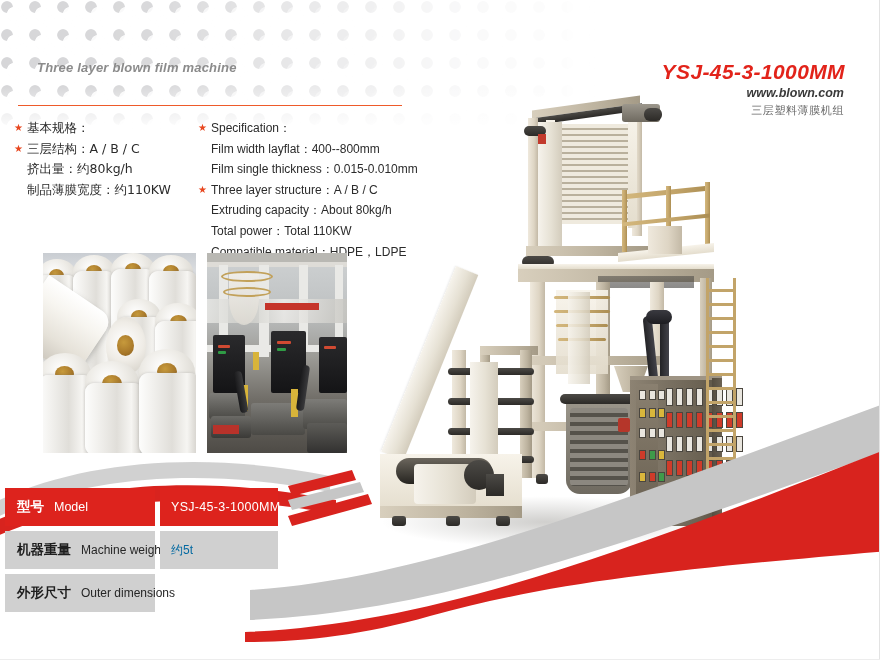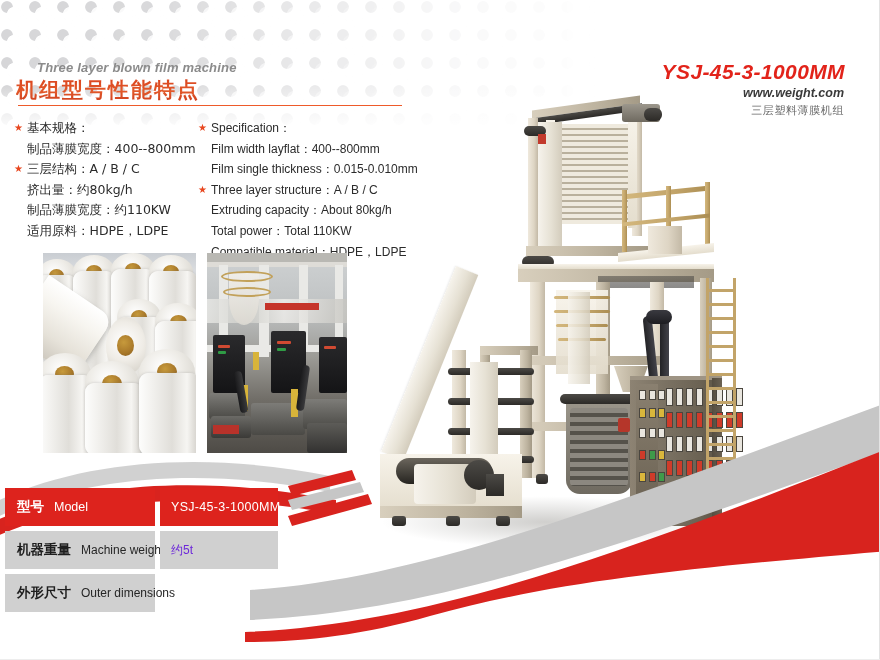--- a/index.html
+++ b/index.html
@@ -121,69 +121,60 @@
   .spec-table{position:absolute;left:5px;top:488px;width:276px;}
   .trow{display:flex;gap:5px;margin-bottom:5px;}
   .tcell{height:38px;display:flex;align-items:center;box-sizing:border-box;}
   .tcell.label{width:150px;padding-left:12px;gap:10px;}
   .tcell.value{width:118px;padding-left:11px;}
   .trow.head .tcell{background:#dd231d;}
   .trow.body .tcell{background:#d0d0d0;}
   .lab-cn{font-size:13.5px;font-weight:bold;color:#1e1e1e;white-space:nowrap;
           font-family:"DejaVu Sans","Liberation Sans",sans-serif;}
   .lab-en{font-size:12px;color:#262626;white-space:nowrap;}
-  .val-tx{font-size:12px;color:#6d28d9;white-space:nowrap;
+  .val-tx{font-size:12px;color:#0369a1;white-space:nowrap;
           font-family:"Liberation Sans","DejaVu Sans",sans-serif;}
   .trow.head .lab-cn,.trow.head .lab-en,.trow.head .val-tx{color:#fff;}
   .trow.head .lab-en{font-size:12.5px;}
   .trow.head .val-tx{font-size:12.5px;letter-spacing:.3px;}
   .tbl-frame{position:absolute;left:0px;top:483px;width:288px;height:124px;
              border:1px solid #d8d8d8;border-left:none;background:#fff;z-index:-1;}
 </style>
 </head>
 <body>
 
 <div id="page">
 
   <div class="halftone"></div>
   <div class="halftone-2"></div>
   <div class="halftone-veil"></div>
 
   <div class="hdr-sub">Three layer blown film machine</div>
-  <div class="hdr-cn">机组型号性能特点</div>
   <div class="hdr-rule"></div>
 
   <div class="brand-model">YSJ-45-3-1000MM</div>
-  <div class="brand-url">www.weight.com</div>
+  <div class="brand-url">www.blown.com</div>
   <div class="brand-cn">三层塑料薄膜机组</div>
 
   <div class="spec-col spec-cn" id="speccn">
       <div class="spec-line">
         <span class="star">★</span>
         <span class="spec-txt">基本规格：</span>
       </div>
       <div class="spec-line">
-        <span class="star blank">★</span>
-        <span class="spec-txt">制品薄膜宽度：400--800mm</span>
-      </div>
-      <div class="spec-line">
         <span class="star">★</span>
         <span class="spec-txt">三层结构：A / B / C</span>
       </div>
       <div class="spec-line">
         <span class="star blank">★</span>
         <span class="spec-txt">挤出量：约80kg/h</span>
       </div>
       <div class="spec-line">
         <span class="star blank">★</span>
         <span class="spec-txt">制品薄膜宽度：约110KW</span>
-      </div>
-      <div class="spec-line">
-        <span class="star blank">★</span>
-        <span class="spec-txt">适用原料：HDPE，LDPE</span>
       </div>
     </div>
   <div class="spec-col spec-en" id="specen">
       <div class="spec-line">
         <span class="star">★</span>
         <span class="spec-txt">Specification：</span>
       </div>
       <div class="spec-line">
         <span class="star blank">★</span>
         <span class="spec-txt">Film width layflat：400--800mm</span>

